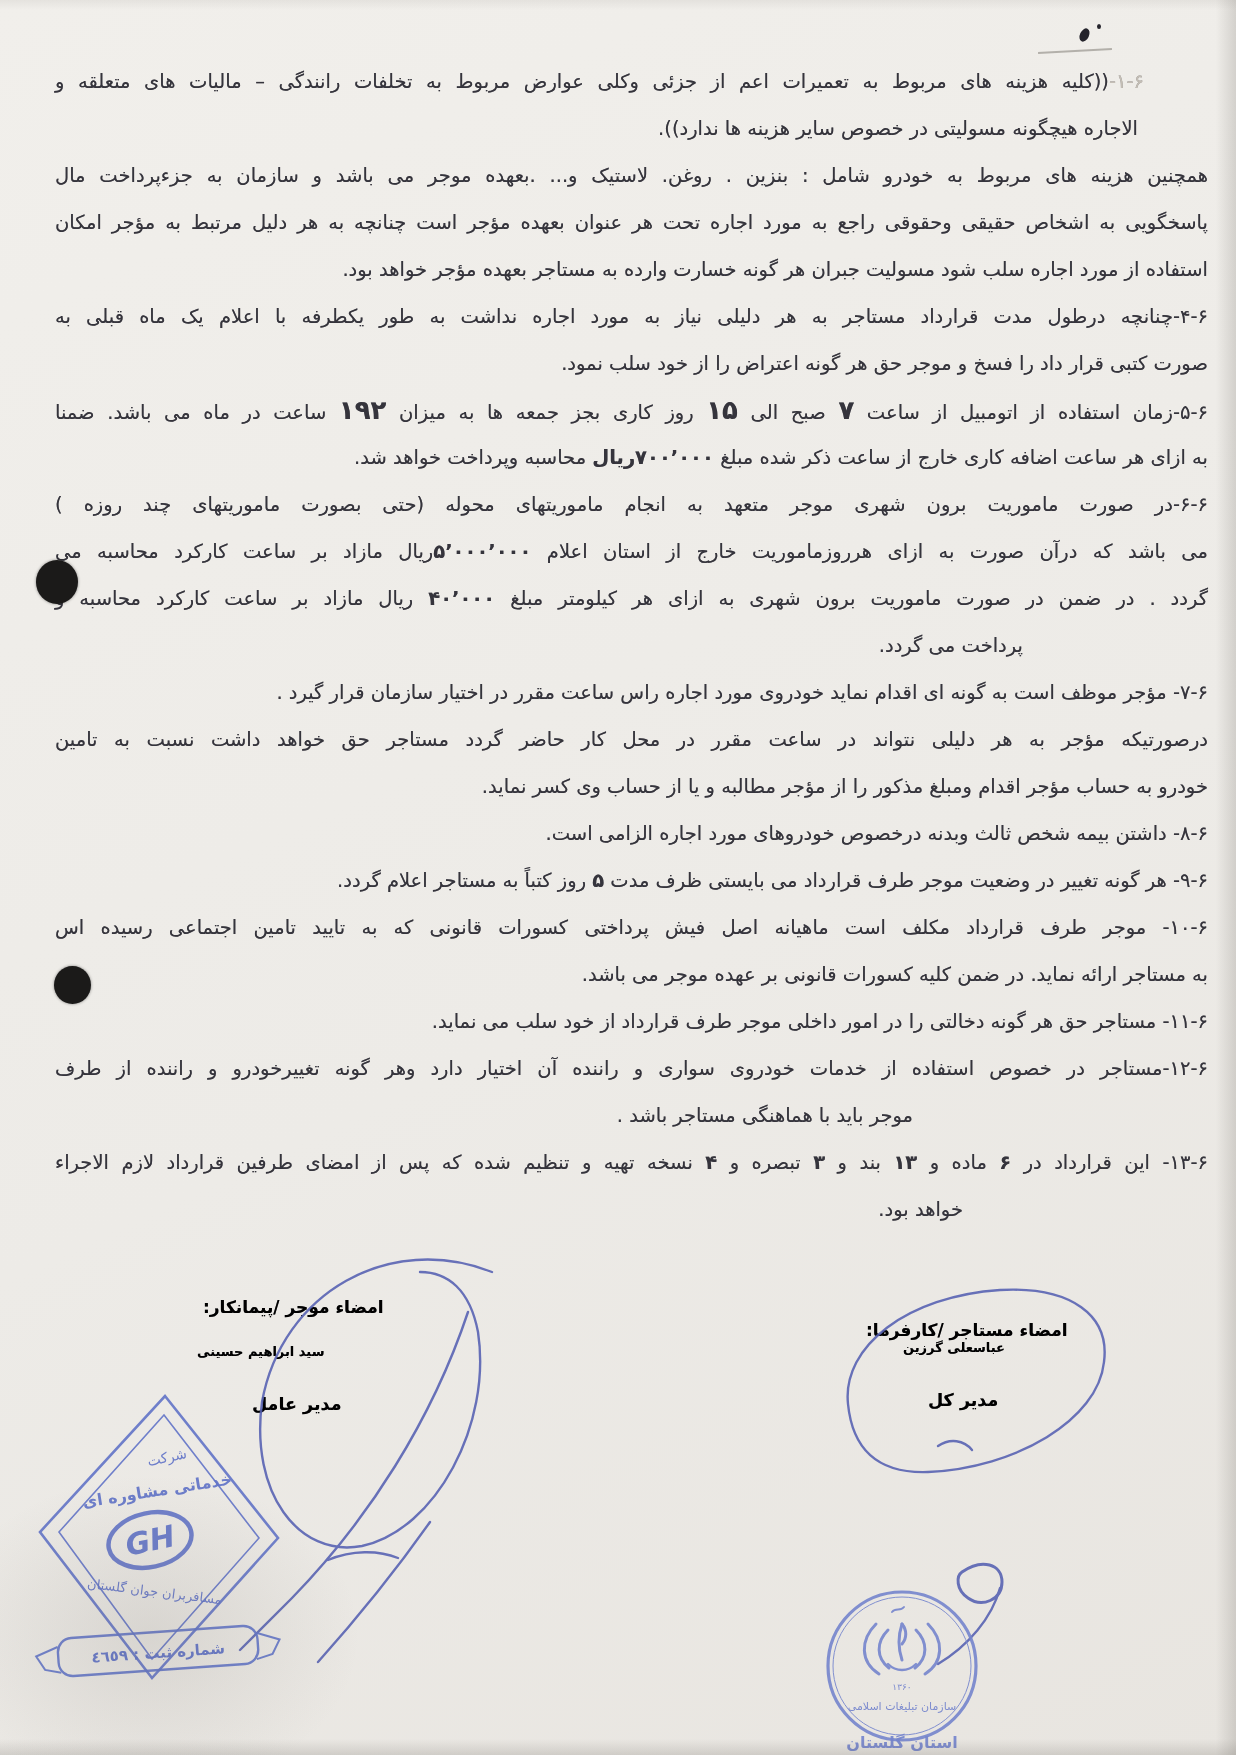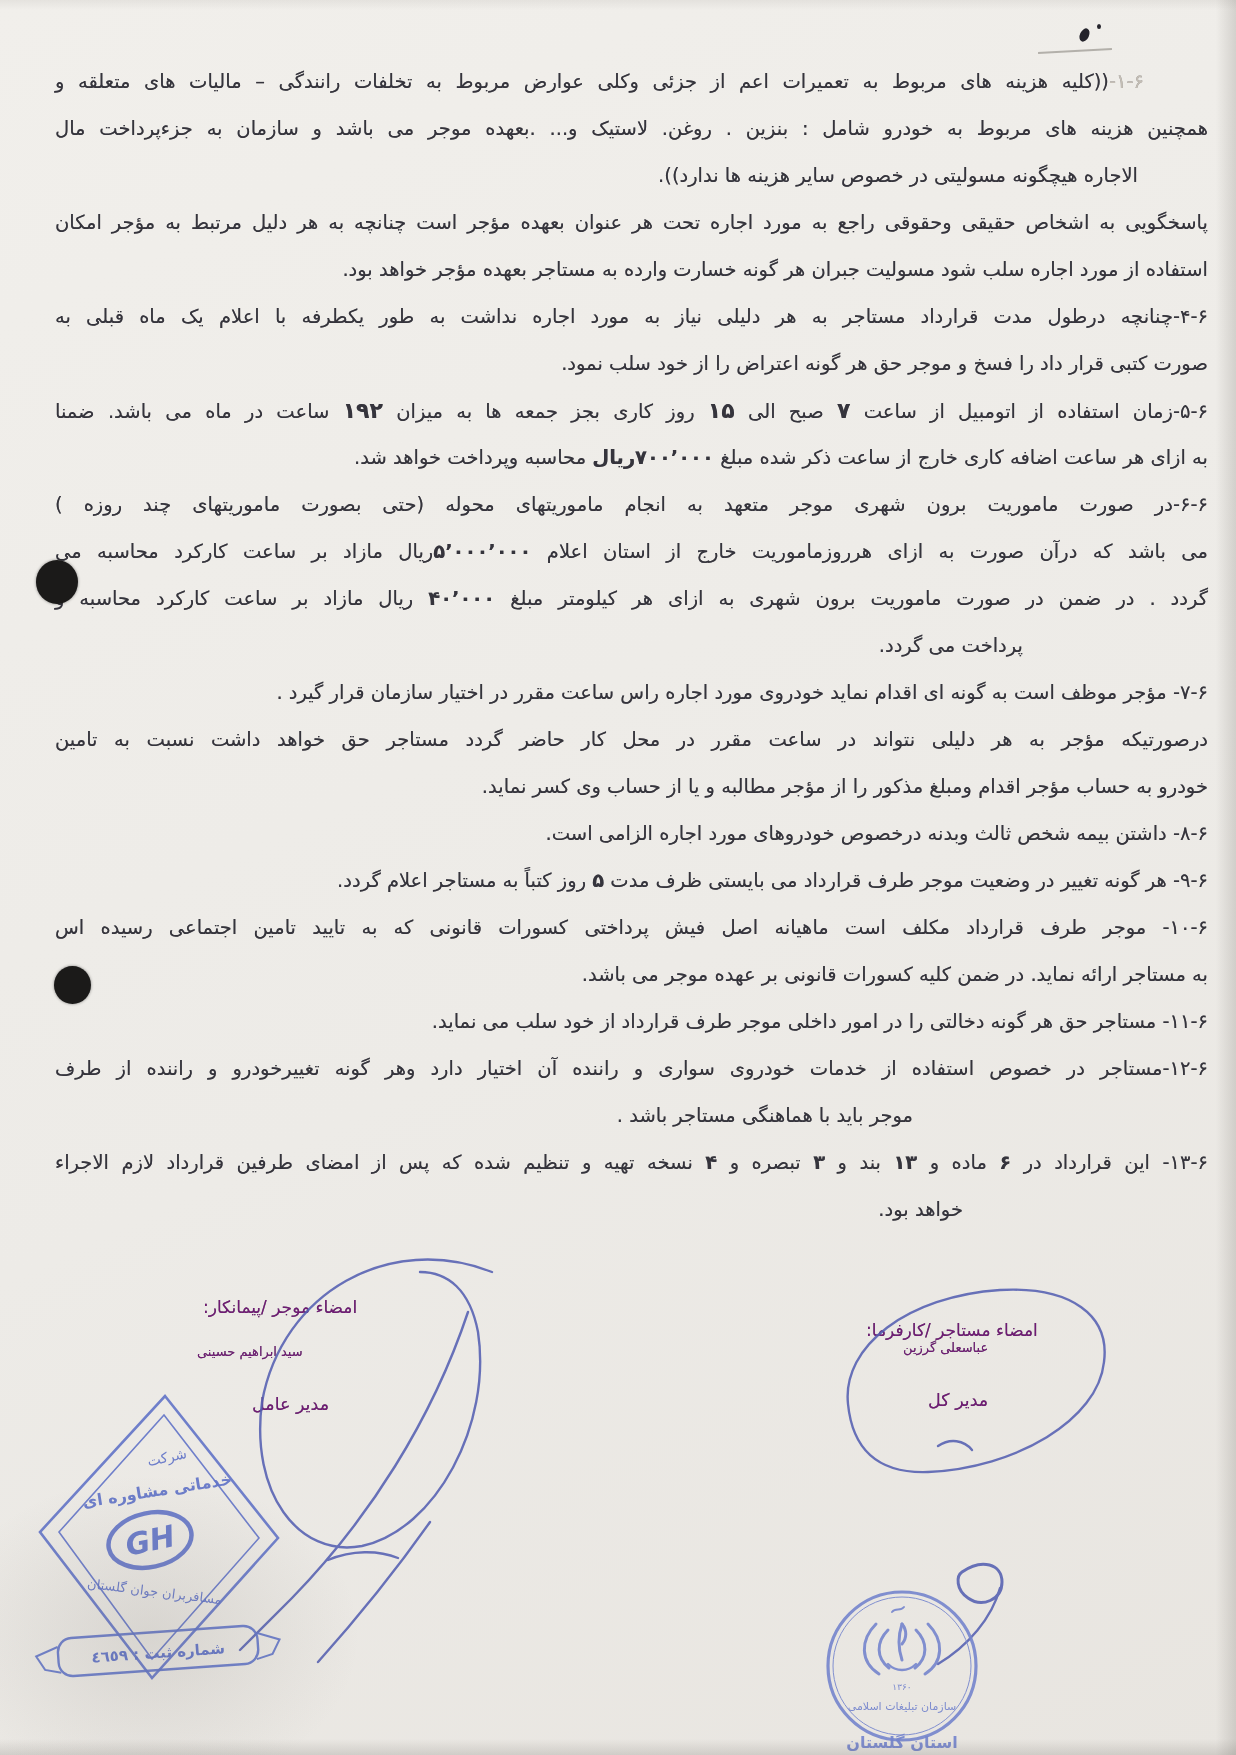--- a/index.html
+++ b/index.html
@@ -23,24 +23,24 @@
   }
   .line.full{text-align:justify;text-align-last:justify;white-space:normal;}
   .line.end{text-align:right;}
   .line.small{font-size:16px;}
   .ind64{padding-right:64px;}
   .ind70{padding-right:70px;}
   .ind185{padding-right:185px;}
   .ind245{padding-right:245px;}
   .ind295{padding-right:295px;}
   .b{font-weight:700;}
-  .bn{font-weight:700;font-size:22px;}
+  .bn{font-weight:700;font-size:26px;}
   .faded{color:#c4beb5;}
   
-  .sig{position:absolute;font-weight:400;color:#701a75;white-space:nowrap;direction:rtl;
+  .sig{position:absolute;font-weight:700;color:#000000;white-space:nowrap;direction:rtl;
        text-shadow:0 0 .5px rgba(35,35,45,.6);}
   .sig.label{font-size:17px;}
   .sig.name{font-size:13px;}
   .sig.role{font-size:17.5px;}
   
   .hole{position:absolute;background:#1b1a19;border-radius:50%;box-shadow:0 0 3px rgba(0,0,0,.45);}
   .hole1{left:36px;top:560px;width:42px;height:44px;}
   .hole2{left:54px;top:966px;width:37px;height:38px;}
   .ink-dot{position:absolute;background:#24232b;border-radius:50%;}
   .dot1{left:1080px;top:28px;width:9px;height:14px;transform:rotate(25deg);}
@@ -58,22 +58,22 @@
   svg{position:absolute;}
   svg text{font-family:"DejaVu Sans",sans-serif;}
 </style>
 </head>
 <body>
 
 <div class="page">
 
   <div class="text-block">
     <div class="line full ind64"><span class="faded">۱-۶-</span><span>((کلیه هزینه های مربوط به تعمیرات اعم از جزئی وکلی عوارض مربوط به تخلفات رانندگی – مالیات های متعلقه و</span></div>
+    <div class="line end ind70"><span>الاجاره هیچگونه مسولیتی در خصوص سایر هزینه ها ندارد)).</span></div>
     <div class="line full"><span>همچنین هزینه های مربوط به خودرو شامل : بنزین . روغن. لاستیک و... .بعهده موجر می باشد و سازمان به جزءپرداخت مال</span></div>
-    <div class="line end ind70"><span>الاجاره هیچگونه مسولیتی در خصوص سایر هزینه ها ندارد)).</span></div>
 
     <div class="line full"><span>پاسخگویی به اشخاص حقیقی وحقوقی راجع به مورد اجاره تحت هر عنوان بعهده مؤجر است چنانچه به هر دلیل مرتبط به مؤجر امکان</span></div>
     <div class="line end"><span>استفاده از مورد اجاره سلب شود مسولیت جبران هر گونه خسارت وارده به مستاجر بعهده مؤجر خواهد بود.</span></div>
 
 
     <div class="line full"><span>۴-۶-چنانچه درطول مدت قرارداد مستاجر به هر دلیلی نیاز به مورد اجاره نداشت به طور یکطرفه با اعلام یک ماه قبلی به</span></div>
     <div class="line end"><span>صورت کتبی قرار داد را فسخ و موجر حق هر گونه اعتراض را از خود سلب نمود.</span></div>
 
     <div class="line full"><span>۵-۶-زمان استفاده از اتومبیل از ساعت </span><span class="bn">۷</span><span> صبح الی </span><span class="bn">۱۵</span><span> روز کاری بجز جمعه ها به میزان </span><span class="bn">۱۹۲</span><span> ساعت در ماه می باشد. ضمنا</span></div>
     <div class="line end"><span>به ازای هر ساعت اضافه کاری خارج از ساعت ذکر شده مبلغ </span><span class="b">۷۰۰٬۰۰۰ریال</span><span> محاسبه وپرداخت خواهد شد.</span></div>

